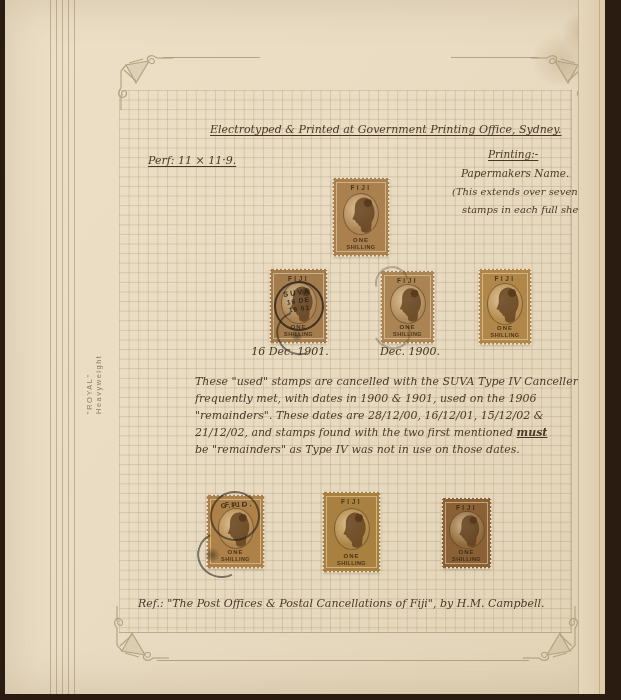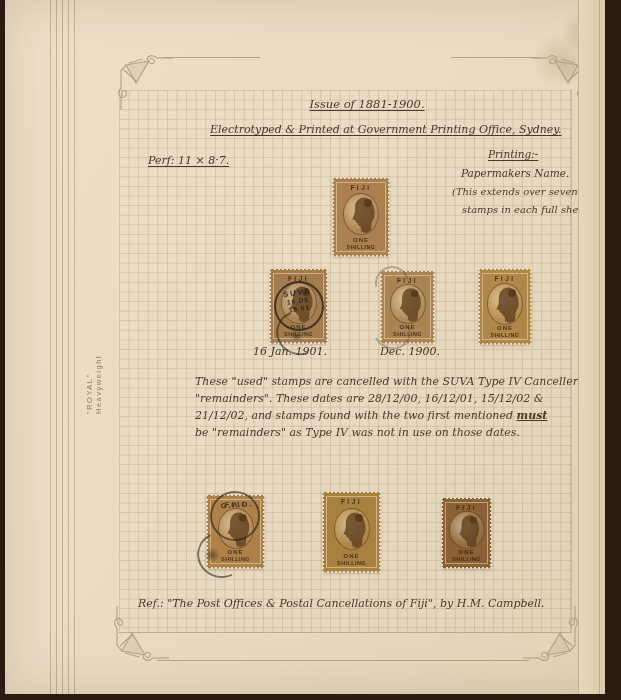--- a/index.html
+++ b/index.html
@@ -174,23 +174,22 @@
       <path d="M16 8 c6 -5 11 -1 9 3 c-2 4 -8 3 -6 -1 c1 -2 4 -2 4 0"></path>
       <path d="M24 11 L47 15 L37 33 Z" fill="rgba(170,156,121,.25)"></path>
       <path d="M30 9 l14 4 M49 20 l-12 11"></path>
       <path d="M47 15 L52 21 V38"></path>
       <path d="M52 38 c5 6 1 11 -3 9 c-4 -2 -3 -8 1 -6 c2 1 2 4 0 4"></path>
       <path d="M52 45 V60"></path>
     </g>
   </svg>
 
 
-  <div class="hand u" style="left:262px;top:97px;width:200px;text-align:center;font-size:11.5px;">Issue of 1881-1900.</div>
   <div class="hand u" style="left:205px;top:123px;width:340px;text-align:center;">Electrotyped &amp; Printed at Government Printing Office, Sydney.</div>
-  <div class="hand u" style="left:143px;top:154px;">Perf: 11 × 8·7.</div>
+  <div class="hand u" style="left:143px;top:154px;">Perf: 11 × 11·9.</div>
   <div class="hand u" style="left:483px;top:148px;font-size:10.5px;">Printing:-</div>
   <div class="hand" style="left:456px;top:167px;font-size:10.5px;">Papermakers Name.</div>
   <div class="hand" style="left:447px;top:186px;font-size:10px;">(This extends over seven</div>
   <div class="hand" style="left:457px;top:204px;font-size:10px;">stamps in each full sheet.)</div>
 
   <div class="stamp mounted" style="left:328px;top:178px;width:56px;height:78px;--sc:#a9804e;">
     <div class="stamp-frame">
       <div class="stamp-country">FIJI</div>
       <div class="stamp-oval">
         <svg viewBox="0 0 34 40">
@@ -220,21 +219,21 @@
       </div>
     </div>
     <div class="cancel-circle cancel-suva">
       <div class="c1">SUVA</div>
       <div class="c2">16 DE</div>
       <div class="c3">19 01</div>
     </div>
     <div class="cancel-arc arc-dark" style="left:6px;bottom:-12px;width:42px;height:40px;transform:rotate(24deg);"></div>
     <div class="smudge" style="left:20px;bottom:2px;width:14px;height:10px;"></div>
   </div>
-  <div class="caption" style="left:235px;top:345px;width:100px;">16 Jan. 1901.</div>
+  <div class="caption" style="left:235px;top:345px;width:100px;">16 Dec. 1901.</div>
 
   <div class="stamp" style="left:376px;top:271px;width:53px;height:72px;--sc:#aa8452;">
     <div class="stamp-frame">
       <div class="stamp-country">FIJI</div>
       <div class="stamp-oval">
         <svg viewBox="0 0 34 40">
           <path d="M23 4 c-6 -2 -11 2 -12 8 c-.6 3.5 .3 6 -.8 9 l-1.8 4.2 2.6 .8 c.4 2 1.5 3 3 3.6 c.3 1.5 1.2 2.6 2.6 3 l.8 4.6 c3 2 6.6 2 9.4 .4 l.9 -9.4 c2.4 -3.4 3.4 -7.6 2.8 -11.8 c-.8 -5.8 -3.2 -9.4 -7.5 -12.4 z" fill="rgba(95,62,30,.8)"></path>
           <circle cx="24" cy="9" r="4" fill="rgba(85,55,26,.85)"></circle>
         </svg>
       </div>
@@ -259,20 +258,21 @@
       </div>
       <div class="stamp-value">
         <div class="v1">ONE</div>
         <div class="v2">SHILLING</div>
       </div>
     </div>
   </div>
 
   <div class="notes">
     <div>These "used" stamps are cancelled with the SUVA Type IV Canceller</div>
+    <div>frequently met, with dates in 1900 &amp; 1901, used on the 1906</div>
     <div>"remainders". These dates are 28/12/00, 16/12/01, 15/12/02 &amp;</div>
     <div><span>21/12/02, and stamps found with the two first mentioned </span><span class="u2">must</span></div>
     <div>be "remainders" as Type IV was not in use on those dates.</div>
   </div>
 
   <div class="stamp" style="left:202px;top:495px;width:57px;height:73px;--sc:#ad8147;">
     <div class="stamp-frame">
       <div class="stamp-country">FIJI</div>
       <div class="stamp-oval">
         <svg viewBox="0 0 34 40">

